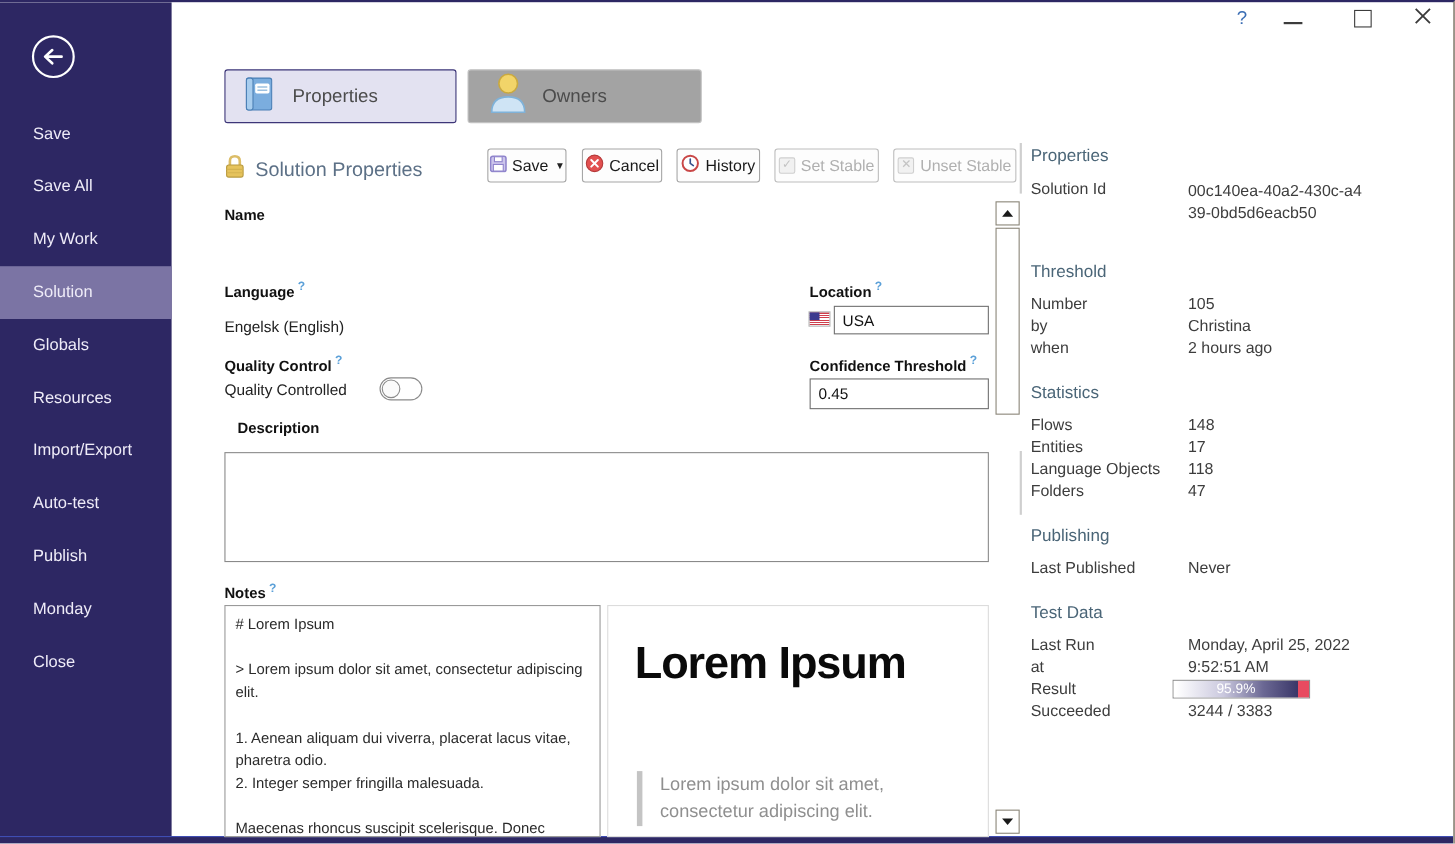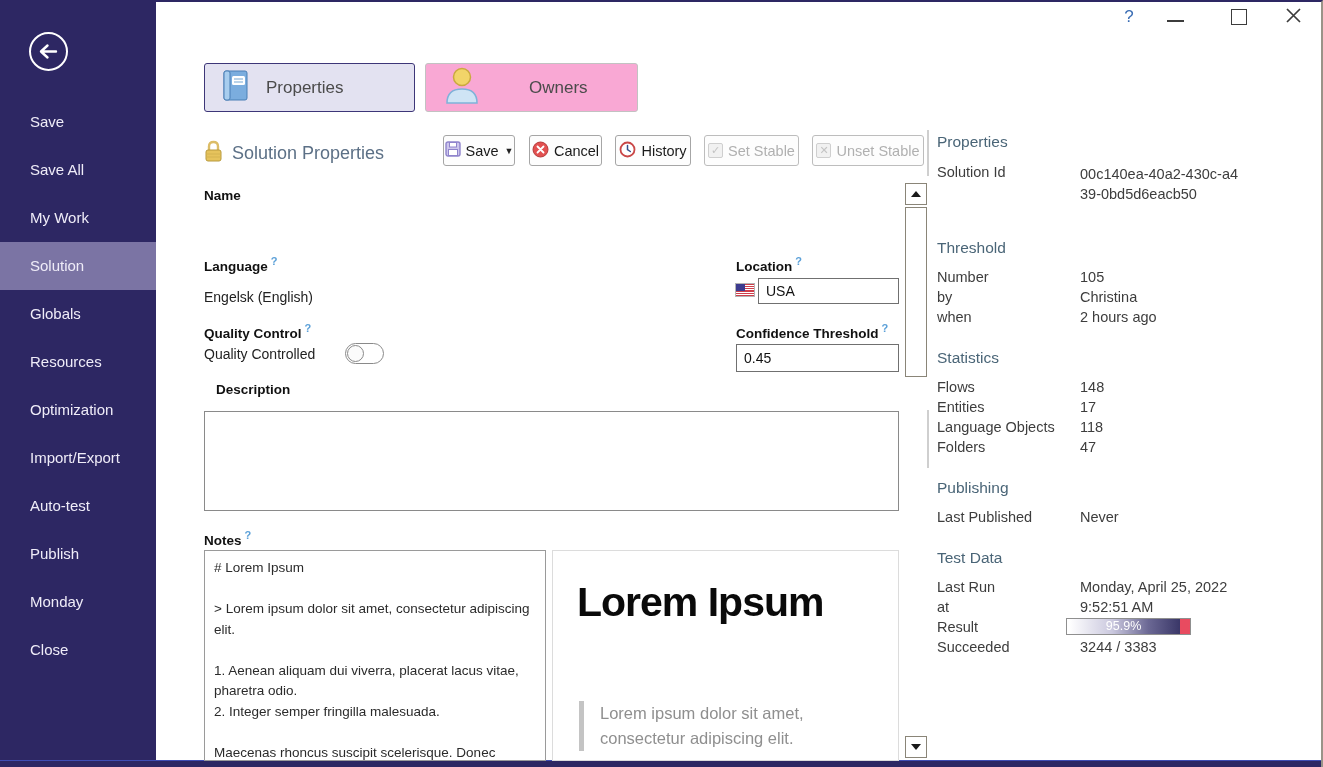--- a/index.html
+++ b/index.html
@@ -19,21 +19,21 @@
   
   .help-btn { position:absolute; left:1120px; top:5px; width:18px; font-size:17px; color:#3a6db4; text-align:center; cursor:pointer; }
   .win-btn { position:absolute; top:0; width:34px; height:30px; display:flex; align-items:center; justify-content:center; cursor:pointer; }
   .btn-min { left:1158px; } .btn-max { left:1222px; } .btn-close { left:1276px; }
   .min-glyph { width:17px; border-top:2px solid #3c3c3c; margin-top:8px; }
   .max-glyph { width:16px; height:16px; border:1.6px solid #3c3c3c; }
 
   
   .tab { position:absolute; top:61px; height:49px; border-radius:3px; display:flex; align-items:center; cursor:pointer; }
   .tab-properties { left:204px; width:211px; background:#e3e2f1; border:1px solid #3d3678; }
-  .tab-owners { left:425px; width:213px; background:#f9a8d4; border:1px solid #c2c2c2;gap:36px; }
+  .tab-owners { left:425px; width:213px; background:#a3a3a3; border:1px solid #c2c2c2; }
   .tab-label { font-size:17px; color:#4b4b4b; }
   .tab-properties .tab-label { margin-left:18px; }
   .tab-owners .tab-label { margin-left:12px; }
   .tab-icon { margin-left:18px; }
 
   
   .page-title-row { position:absolute; left:204px; top:138px; display:flex; align-items:center; gap:9px; }
   .page-title { font-size:18px; color:#5c7086; }
   .tbtn { position:absolute; top:133px; height:31px; background:#fdfdfd; border:1px solid #a6a6a6; border-radius:3px;
           display:flex; align-items:center; justify-content:center; gap:5px; font-size:14.5px; color:#1a1a1a; cursor:pointer; }
@@ -112,21 +112,20 @@
         </svg>
       </span>
     </div>
     <div class="nav">
       <div class="nav-item">Save</div>
       <div class="nav-item">Save All</div>
       <div class="nav-item">My Work</div>
       <div class="nav-item active">Solution</div>
       <div class="nav-item">Globals</div>
       <div class="nav-item">Resources</div>
-      <div class="nav-item">Optimization</div>
       <div class="nav-item">Import/Export</div>
       <div class="nav-item">Auto-test</div>
       <div class="nav-item">Publish</div>
       <div class="nav-item">Monday</div>
       <div class="nav-item">Close</div>
     </div>
   </div>
   <div class="bottom-strip"></div>
 
   <div class="help-btn">?</div>

